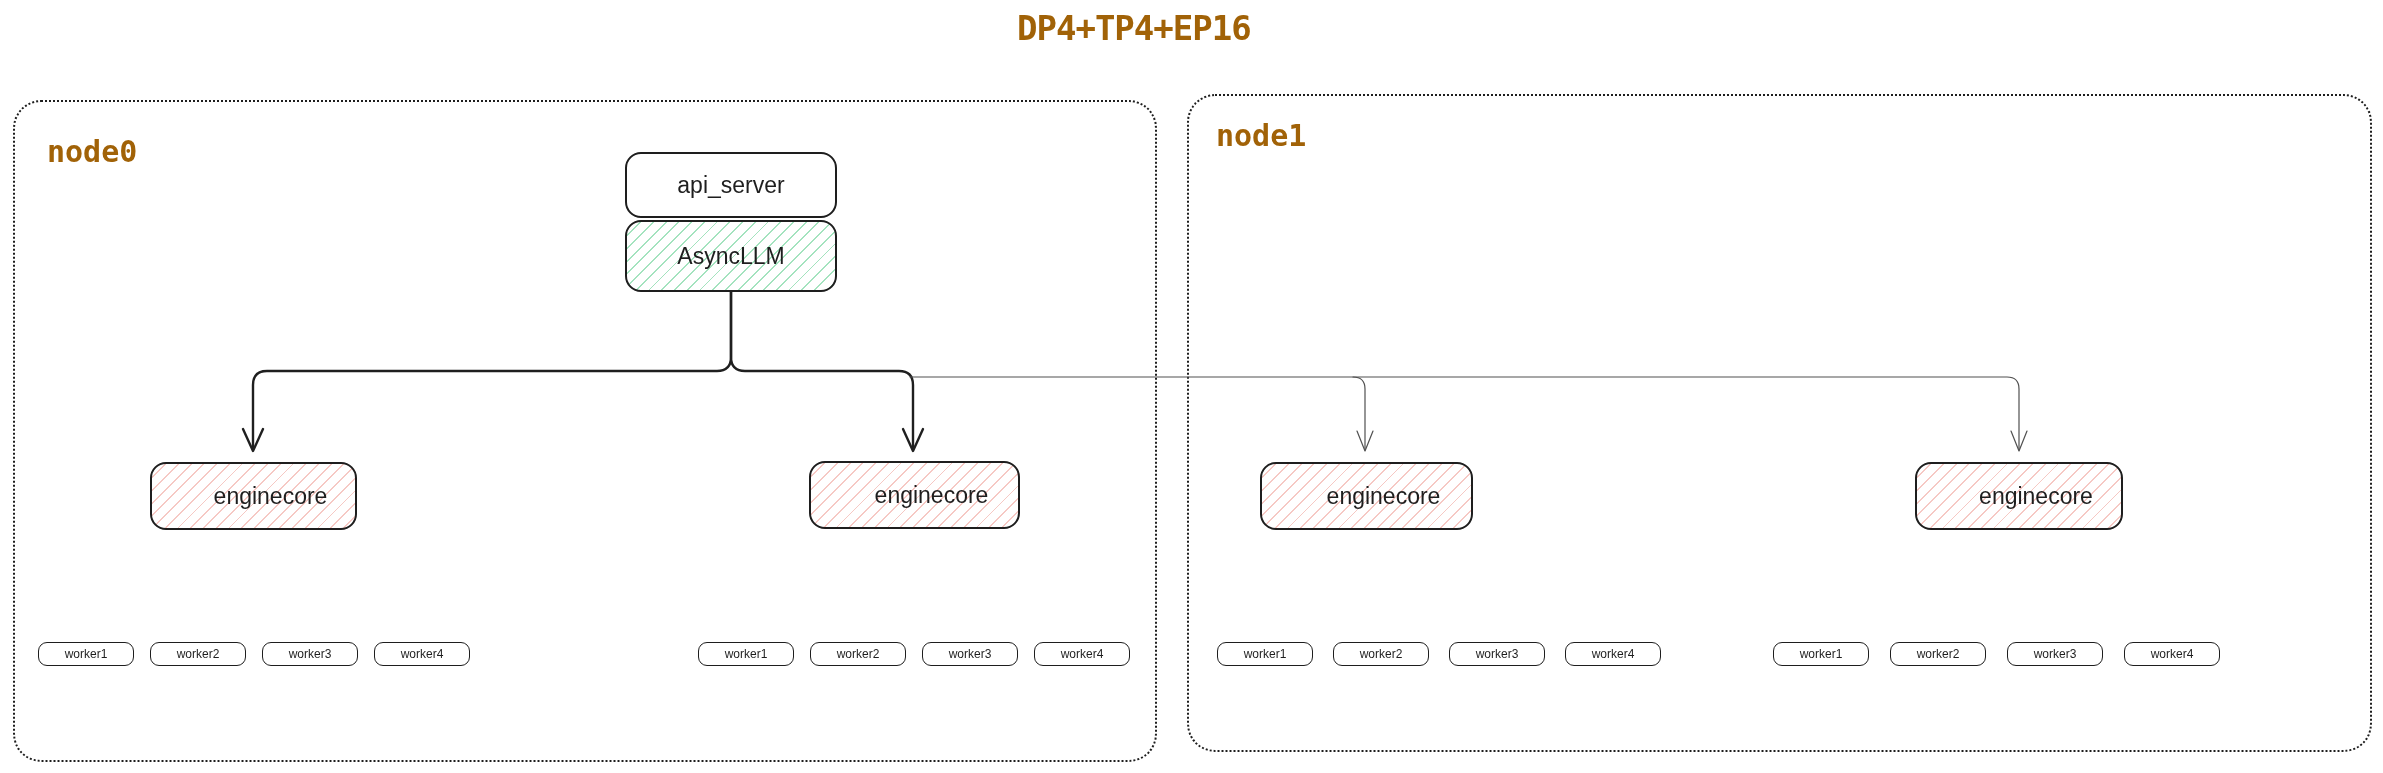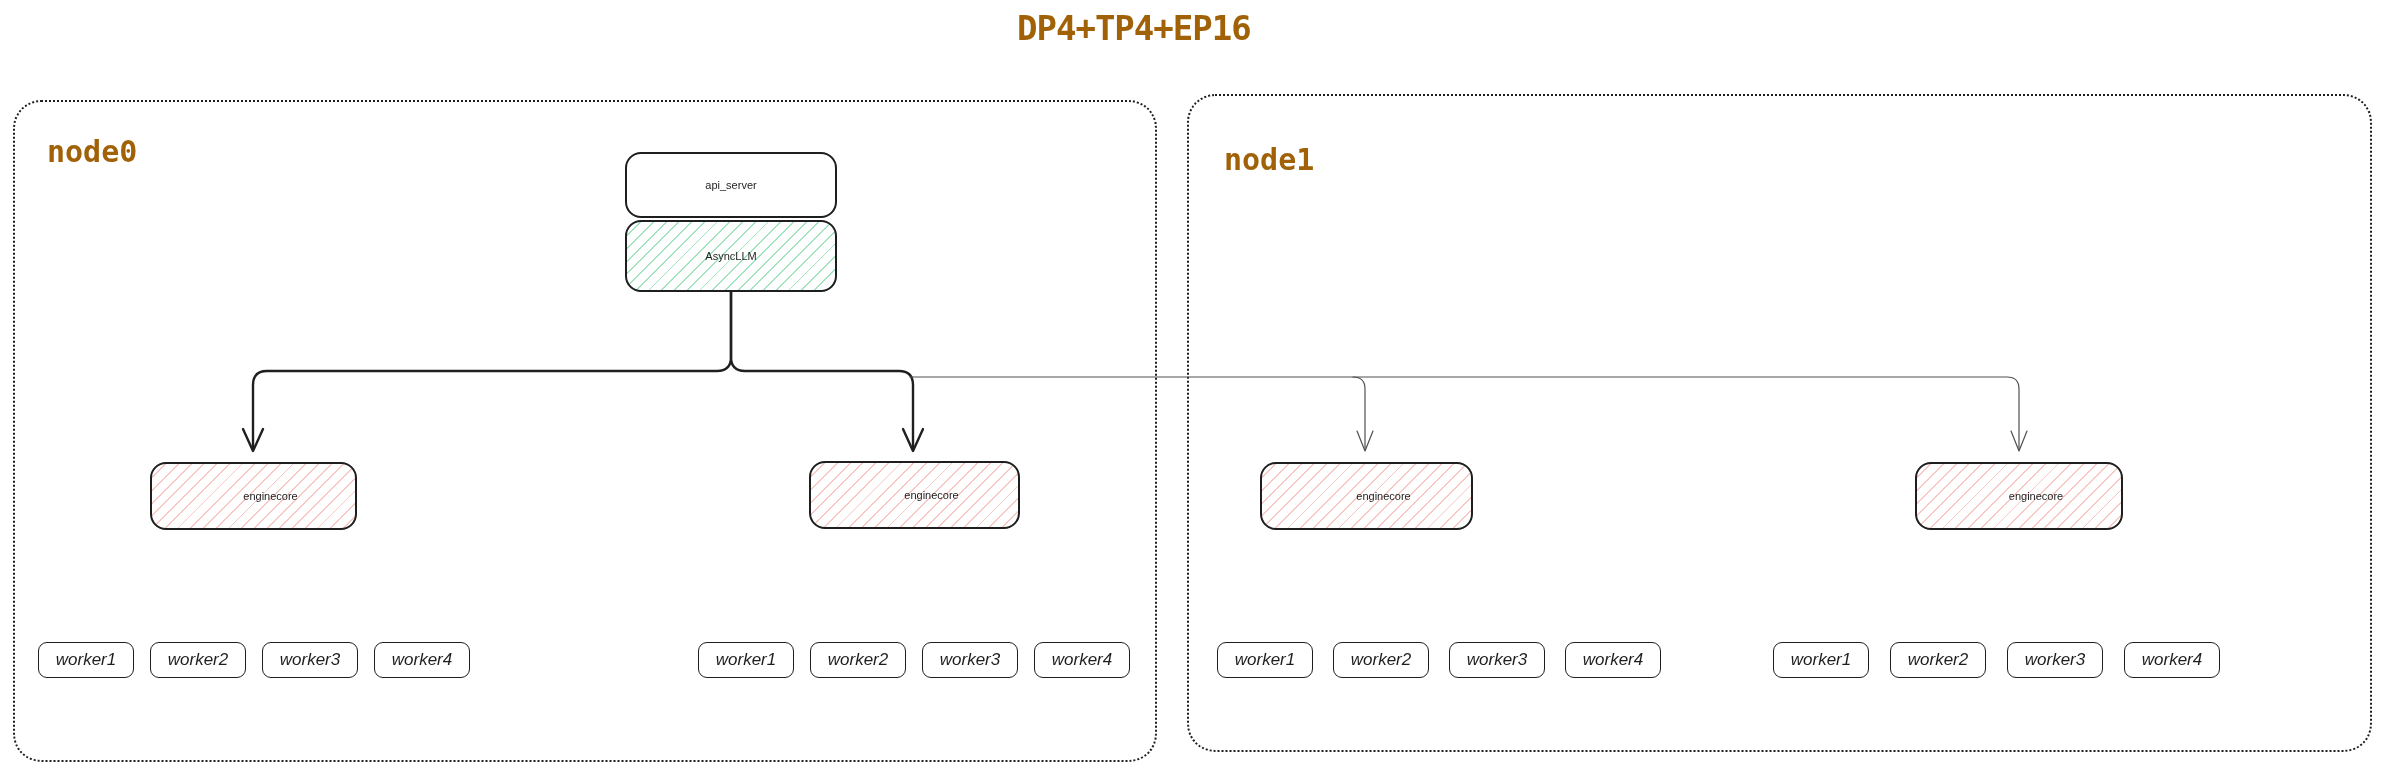--- a/index.html
+++ b/index.html
@@ -46,21 +46,21 @@
   }
   .shape {
     position: absolute;
     box-sizing: border-box;
     border: 2.2px solid #1e1e1e;
     border-radius: 16px;
     background: #ffffff;
     display: flex;
     align-items: center;
     justify-content: center;
-    font-size: 11px;
+    font-size: 23px;
     z-index: 2;
     white-space: nowrap;
   }
   .hatch-green {
     background-image: repeating-linear-gradient(
       135deg,
       rgba(72, 199, 126, 0.50) 0px,
       rgba(72, 199, 126, 0.50) 1.3px,
       transparent 1.3px,
       transparent 9px
@@ -78,45 +78,44 @@
   }
   .worker-row {
     position: absolute;
     top: 642px;
     display: flex;
     z-index: 2;
   }
   .worker {
     box-sizing: border-box;
     width: 96px;
-    height: 36px;
+    height: 24px;
     border: 1.8px solid #1e1e1e;
     border-radius: 9px;
     background: #ffffff;
     display: flex;
     align-items: center;
     justify-content: center;
-    font-size: 17px;
+    font-size: 12px;
     white-space: nowrap;
-    font-style: italic;
   }
 </style>
 </head>
 <body>
 
 <div id="canvas">
 
   <div class="diagram-title mono">DP4+TP4+EP16</div>
 
   <div class="node-box" style="left:13px; top:100px; width:1144px; height:662px;">
     <div class="node-label mono" style="left:32px; top:32px;">node0</div>
   </div>
 
   <div class="node-box" style="left:1187px; top:94px; width:1185px; height:658px;">
-    <div class="node-label mono" style="left:35px; top:22px;margin-top:24px;">node1</div>
+    <div class="node-label mono" style="left:27px; top:22px;">node1</div>
   </div>
 
   <svg class="connectors" width="2383" height="773" viewBox="0 0 2383 773">
     <g fill="none" stroke="#1f1f1f" stroke-width="2.4" stroke-linecap="round" stroke-linejoin="round">
       <path d="M 731 289 L 731 357 Q 731 371 717 371 L 267 371 Q 253 371 253 385 L 253 448"></path>
       <path d="M 731 289 L 731 357 Q 731 371 745 371 L 899 371 Q 913 371 913 385 L 913 448"></path>
       <path d="M 243 429 L 253 451 L 263 429"></path>
       <path d="M 903 429 L 913 451 L 923 429"></path>
     </g>
     <g fill="none" stroke="#505050" stroke-width="1.2" stroke-linecap="round" stroke-linejoin="round">

